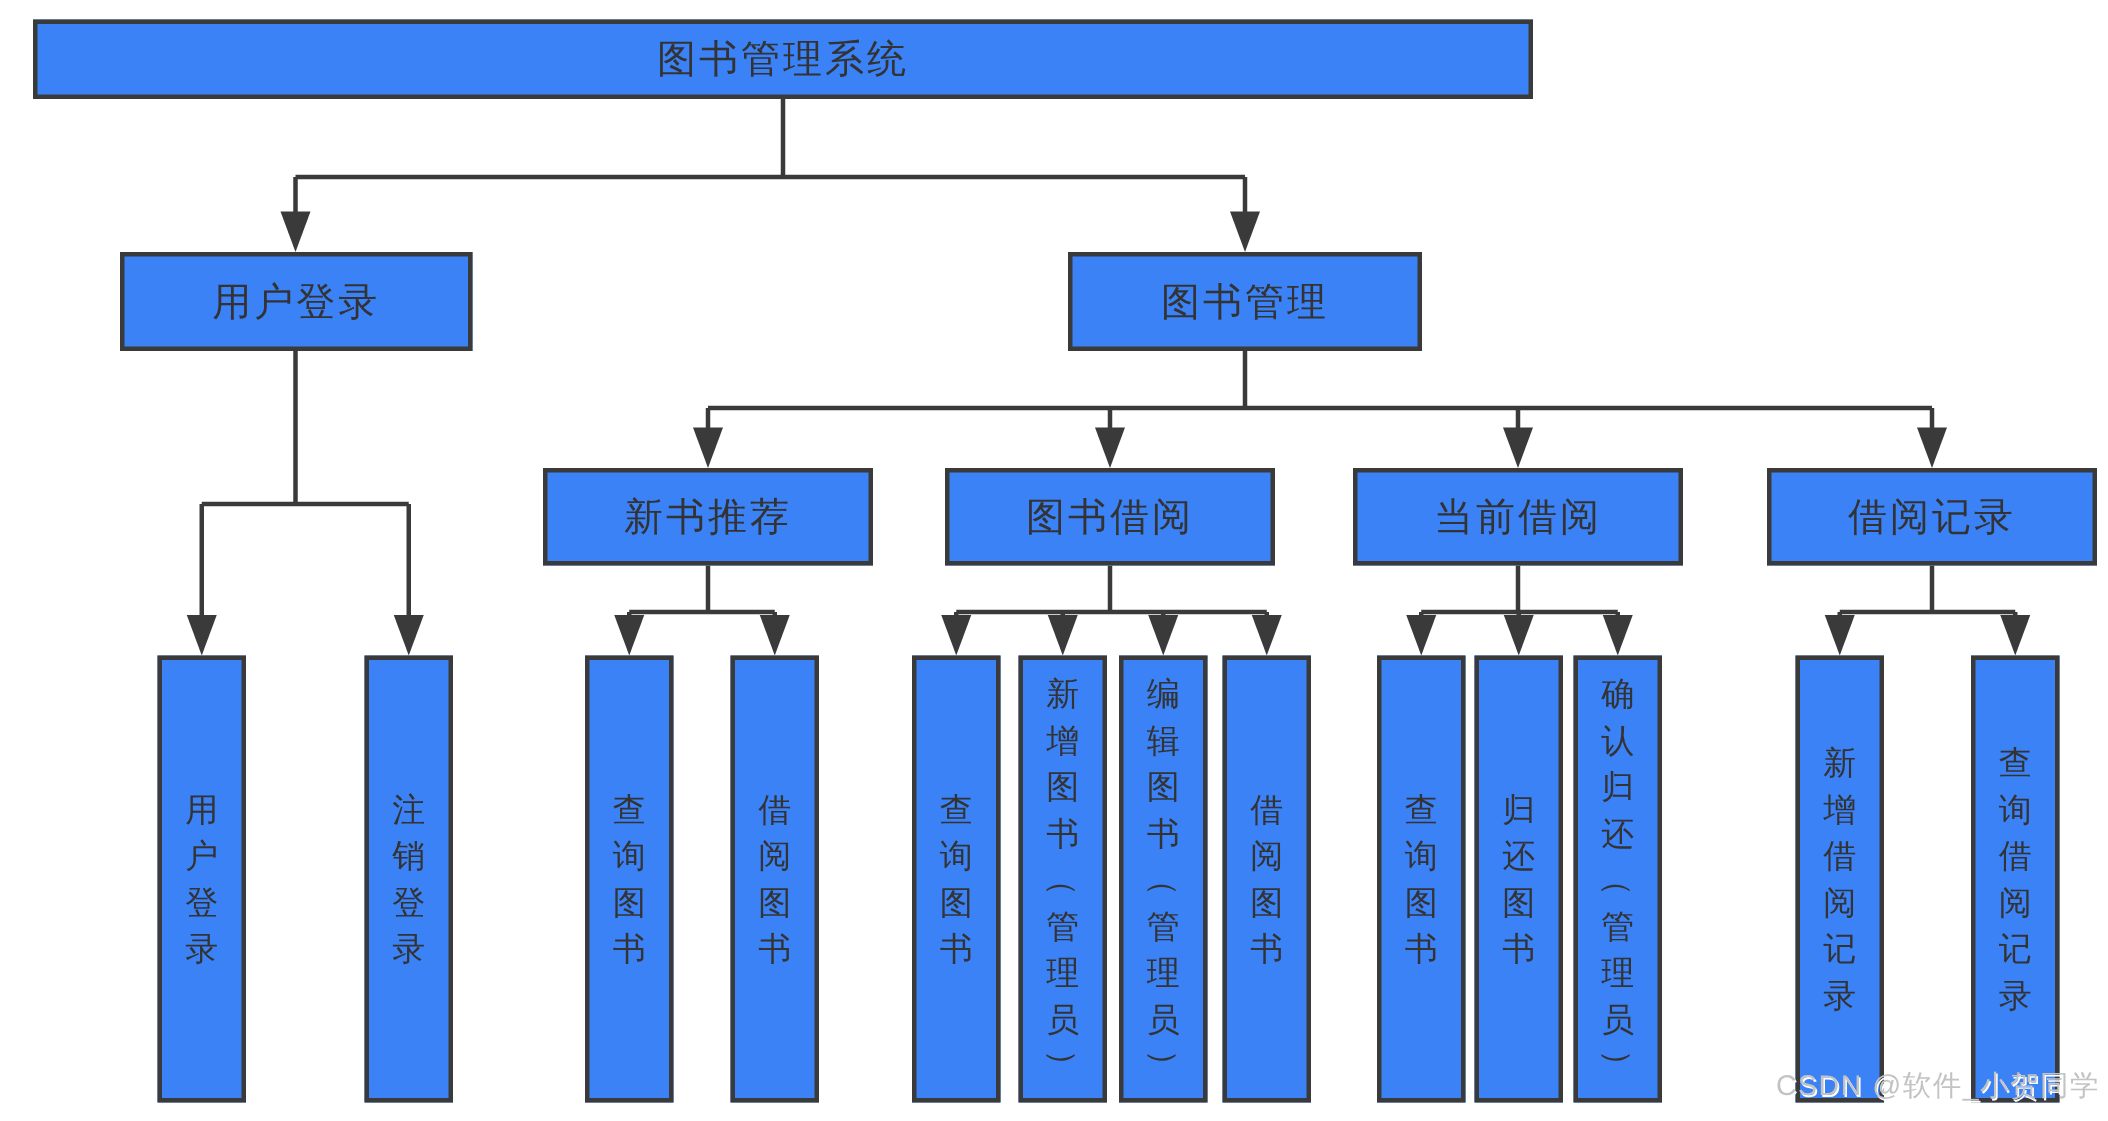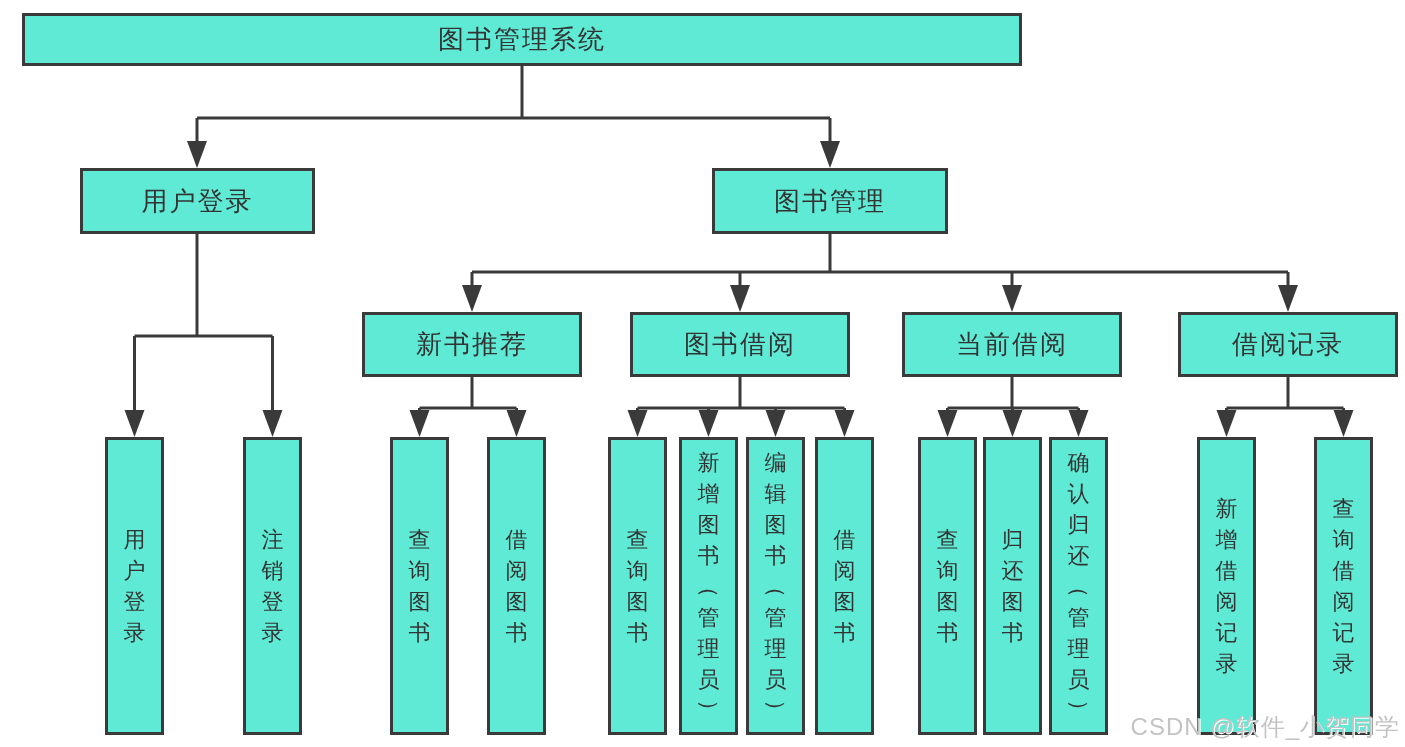--- a/index.html
+++ b/index.html
@@ -15,21 +15,21 @@
   #wires {
     position: absolute;
     left: 0; top: 0;
     width: 1405px; height: 747px;
     z-index: 1;
   }
   .node {
     position: absolute;
     box-sizing: border-box;
     border: 3px solid #3a3a3a;
-    background: #5eead4;
+    background: #3b82f6;
     display: flex;
     align-items: center;
     justify-content: center;
     z-index: 2;
   }
   .h-label {
     font-size: 26px;
     letter-spacing: 2px;
     color: #333333;
     white-space: nowrap;
@@ -42,21 +42,21 @@
     justify-content: center;
     font-size: 22px;
     color: #333333;
   }
   .vch { display: block; line-height: 31px; text-align: center; }
   .vch.rot { transform: rotate(90deg); }
   #watermark {
     position: absolute;
     right: 5px;
     top: 711px;
-    font-size: 24px;
+    font-size: 19px;
     color: #c3c3c3;
     text-shadow: 1px 1px 0 #ffffff;
     letter-spacing: 1px;
     z-index: 3;
     white-space: nowrap;
   }
 </style>
 </head>
 <body>
 

